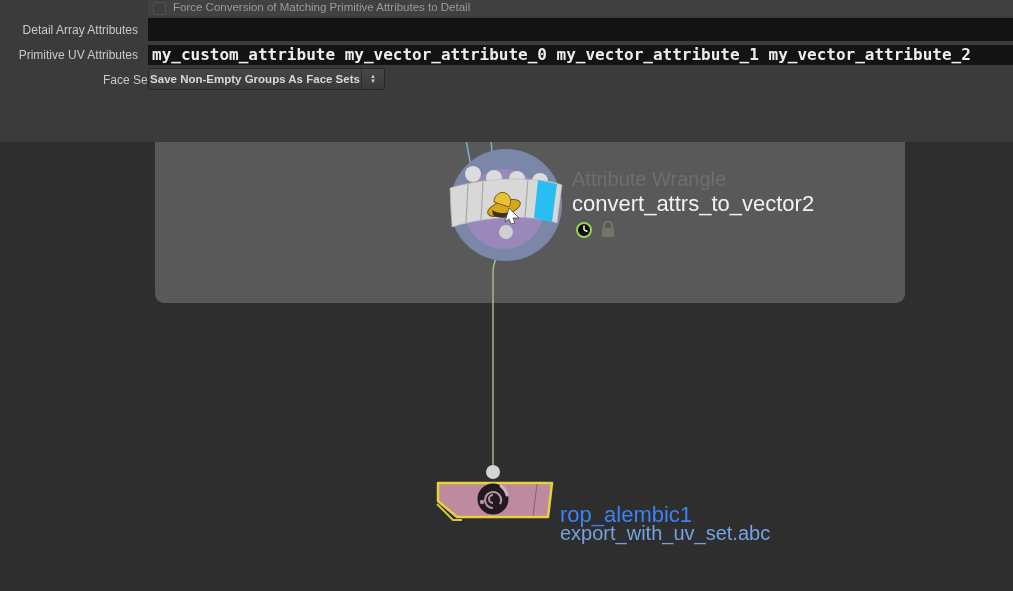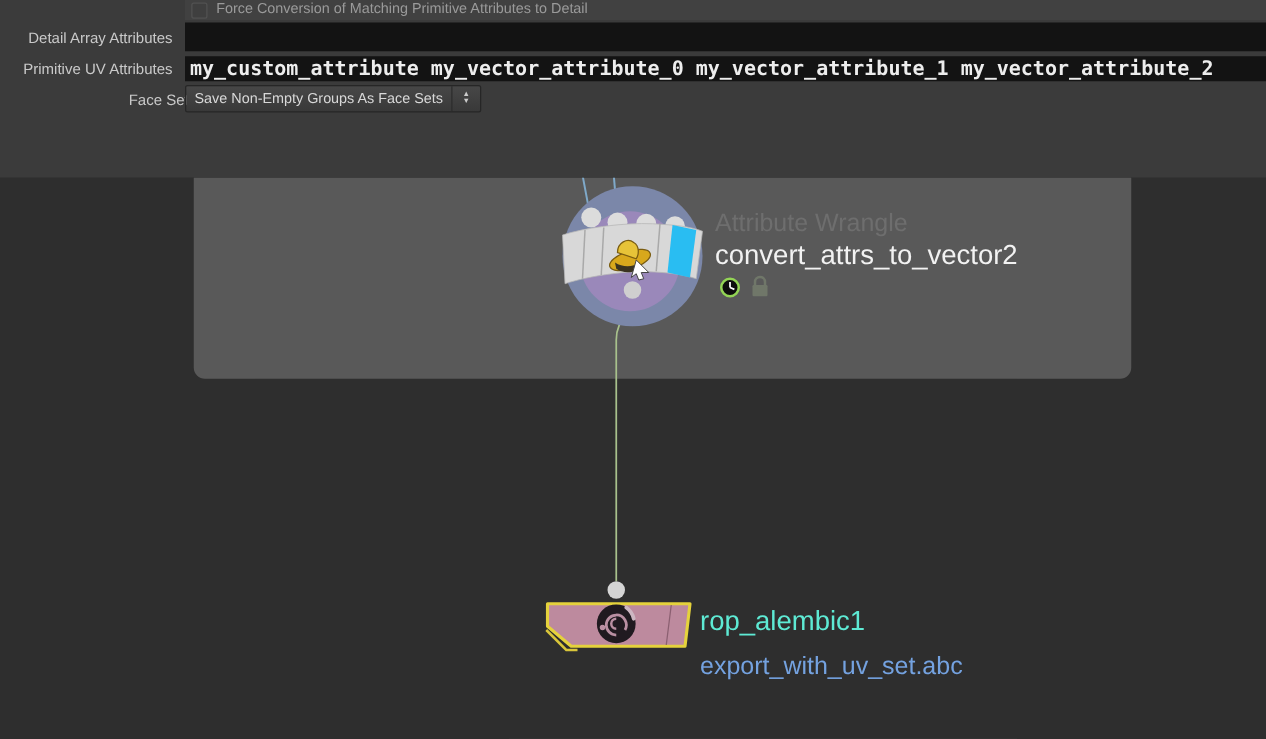--- a/index.html
+++ b/index.html
@@ -17,36 +17,36 @@
   .lbl-detail { top:23px; left:0; }
   .lbl-uv     { top:48px; left:0; }
   .lbl-facesets { top:73px; left:0;margin-left:19px; }
   .text-field { position:absolute; left:148px; right:0; background:#131313; border:none;
                 color:#ededed; font-family:"DejaVu Sans Mono", monospace; font-weight:bold;
                 font-size:16px; line-height:20px; padding:0 4px; white-space:nowrap; overflow:hidden; }
   .field-detail { top:18px; height:23px; line-height:23px; }
   .field-uv     { top:45px; height:20px; }
   .dropdown { position:absolute; left:148px; top:68px; width:237px; height:22px;
               background:linear-gradient(#474747,#393939); border:1px solid #262626;
-              border-radius:2px; display:flex; align-items:center; cursor:default; }
+              border-radius:2px; display:flex; align-items:center; cursor:default;font-weight:bold; }
   .dropdown-label { flex:1; text-align:center; font-size:11.5px; color:#d8d8d8; white-space:nowrap; }
   .dropdown-spinner { width:23px; align-self:stretch; border-left:1px solid #2c2c2c;
                       display:flex; flex-direction:column; align-items:center; justify-content:center;
                       color:#cccccc; font-size:6px; line-height:5px; }
 
   
   .network { position:absolute; left:0; top:142px; width:1013px; height:449px;
              background:#2e2e2e; overflow:hidden; }
   .netbox { position:absolute; left:155px; top:0; width:750px; height:161px;
             background:#595959; border-radius:0 0 9px 9px; }
   .net-svg { position:absolute; left:0; top:0; width:1013px; height:449px; }
 
   .node-type-label { position:absolute; left:572px; top:26px; font-size:20px; color:#6e6e6e; white-space:nowrap; }
   .node-name-label { position:absolute; left:572px; top:49px; font-size:22px; color:#f2f2f2; white-space:nowrap;text-align:center; }
-  .rop-name-label  { position:absolute; left:560px; top:342px; font-size:22px; color:#5eead4; white-space:nowrap; }
+  .rop-name-label  { position:absolute; left:560px; top:360px; font-size:22px; color:#3b82f6; white-space:nowrap; }
   .rop-comment-label { position:absolute; left:560px; top:380px; font-size:20px; color:#74a2e0; white-space:nowrap; }
 </style>
 </head>
 <body>
 
 <div class="screen">
 
   <div class="param-pane">
     <div class="row1-strip"></div>
     <div class="checkbox"></div>

